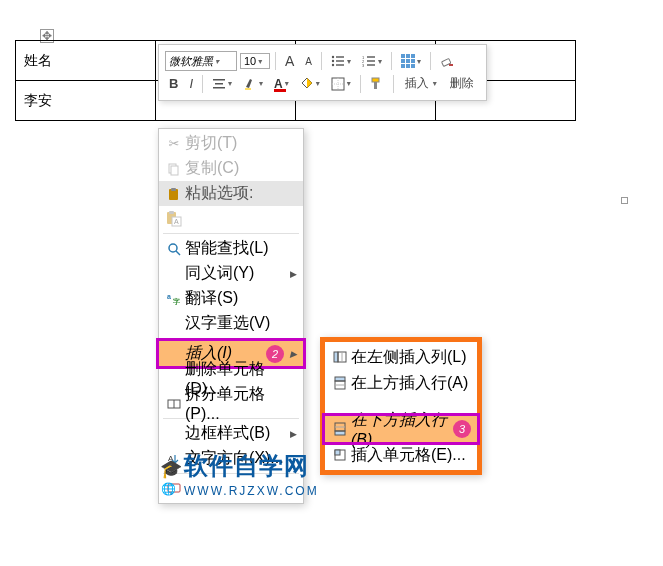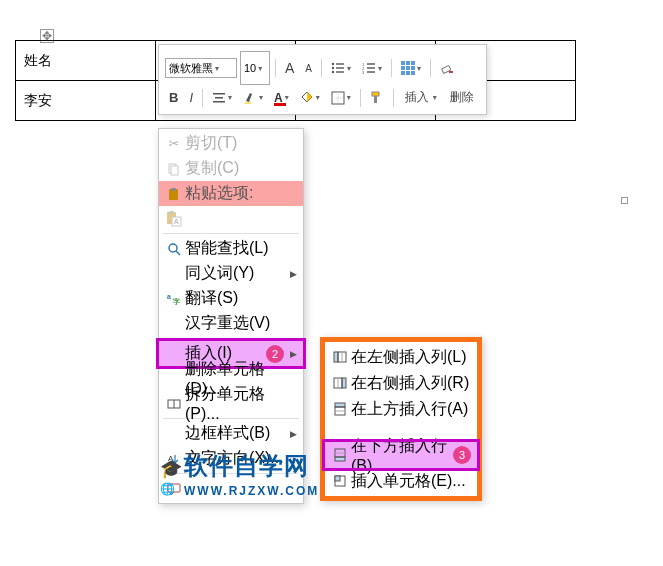--- a/index.html
+++ b/index.html
@@ -12,49 +12,49 @@
 table.data { border-collapse: collapse; }
 table.data td { border: 1px solid #000; width: 140px; height: 40px; padding: 4px 8px; font-size: 14px; }
 table.data td.sel { outline: 3px solid #c400c4; outline-offset: -1px; position: relative; }
 .badge { display: inline-block; width: 18px; height: 18px; border-radius: 50%; background: #e83e8c; color: #fff; font-size: 11px; text-align: center; line-height: 18px; margin-left: 6px; }
 
 
 .mini-toolbar { position: absolute; left: 158px; top: 44px; background: #fff; border: 1px solid #c7c7c7; box-shadow: 2px 2px 6px rgba(0,0,0,0.15); padding: 4px 6px; }
 .mt-row { display: flex; align-items: center; gap: 3px; margin: 2px 0; }
 .mt-item { display: flex; align-items: center; justify-content: center; padding: 2px 4px; cursor: pointer; font-size: 12px; color: #444; position: relative; }
 .mt-drop::after { content: "▾"; font-size: 8px; margin-left: 2px; color: #666; }
-.mt-font { width: 72px; height: 20px; border: 1px solid #aaa; font-size: 11px; padding: 0 3px; display: flex; align-items: center; }
-.mt-size { width: 30px; height: 34px; border: 1px solid #aaa; font-size: 11px; padding: 0 3px; display: flex; align-items: center; }
+.mt-font { width: 72px; height: 20px; border: 1px solid #aaa; font-size: 11px; padding: 0 3px; display: flex; align-items: center; font-style: italic; }
+.mt-size { width: 30px; height: 16px; border: 1px solid #aaa; font-size: 11px; padding: 0 3px; display: flex; align-items: center; }
 .sep { width: 1px; height: 18px; background: #d0d0d0; margin: 0 2px; }
 .grid-ico { display: grid; grid-template-columns: repeat(3, 4px); grid-template-rows: repeat(3, 4px); gap: 1px; }
 .grid-ico span { background: #5b9bd5; }
 .mt-label { font-size: 12px; color: #444; padding: 0 2px; }
 
 
 .ctx { position: absolute; left: 158px; top: 128px; width: 146px; background: #fff; border: 1px solid #c7c7c7; box-shadow: 2px 2px 8px rgba(0,0,0,0.2); padding: 2px 0; }
 .ctx-item { display: flex; align-items: center; height: 25px; padding: 0 6px 0 4px; cursor: pointer; position: relative; }
-.ctx-item:hover, .ctx-item.hover { background: #f0abfc; }
+.ctx-item:hover, .ctx-item.hover { background: #fdba74; font-style: italic; }
 .ctx-item.disabled { color: #b0b0b0; cursor: default; }
 .ctx-item.disabled .ctx-ico { opacity: 0.45; }
 .ctx-ico { width: 22px; display: flex; justify-content: center; font-size: 13px; color: #555; }
 .ctx-label { flex: 1; font-size: 16px; }
 .ctx-arrow { font-size: 9px; color: #555; }
 .ctx-sep { height: 1px; background: #e0e0e0; margin: 2px 4px; }
-.ctx-header { display: flex; align-items: center; height: 25px; padding: 0 6px 0 4px; font-size: 12px; color: #555; background: #fca5a5; justify-content: flex-end; }
+.ctx-header { display: flex; align-items: center; height: 25px; padding: 0 6px 0 4px; font-size: 12px; color: #555; background: #e5e5e5; justify-content: flex-end; }
 .ctx-sel { outline: 3px solid #c400c4; }
 
 
 .sub { position: absolute; left: 320px; top: 337px; width: 162px; background: #fff; border: 5px solid #f97316; box-shadow: 2px 2px 8px rgba(0,0,0,0.2); padding: 2px 0; }
 .sub .ctx-item { height: 26px; }
 .sub .ctx-sel { outline: 3px solid #c400c4; margin-top: 20px; }
 
 
 .wm { position: absolute; left: 160px; top: 450px; }
 .wm-main { font-size: 24px; font-weight: bold; color: #0a5aa0; letter-spacing: 1px; }
-.wm-sub { font-size: 12px; font-weight: bold; color: #0a5aa0; letter-spacing: 2px; }
+.wm-sub { font-size: 12px; font-weight: normal; color: #0a5aa0; letter-spacing: 2px; text-align: center; }
 .wm-ico { display: inline-block; width: 20px; height: 20px; color: #0a5aa0; font-size: 18px; vertical-align: middle; margin-right: 4px; }
 
 svg { display: block; }
 </style>
 </head>
 <body>
 
 <div class="move-handle">✥</div>
 
 <div class="table-wrap">
@@ -294,30 +294,20 @@
           <rect x="1" y="2" width="4" height="10" fill="#bcd6ee" stroke="#555"></rect>
           <rect x="5" y="2" width="8" height="10" fill="none" stroke="#555"></rect>
           <line x1="9" y1="2" x2="9" y2="12" stroke="#aaa"></line>
         </svg>
     </span>
     <span class="ctx-label">在左侧插入列(L)</span>
   </div>
   <div class="ctx-item">
     <span class="ctx-ico">
       <svg width="14" height="14" viewBox="0 0 14 14">
-          <rect x="9" y="2" width="4" height="10" fill="#bcd6ee" stroke="#555"></rect>
-          <rect x="1" y="2" width="8" height="10" fill="none" stroke="#555"></rect>
-          <line x1="5" y1="2" x2="5" y2="12" stroke="#aaa"></line>
-        </svg>
-    </span>
-    <span class="ctx-label">在右侧插入列(R)</span>
-  </div>
-  <div class="ctx-item">
-    <span class="ctx-ico">
-      <svg width="14" height="14" viewBox="0 0 14 14">
           <rect x="2" y="1" width="10" height="4" fill="#bcd6ee" stroke="#555"></rect>
           <rect x="2" y="5" width="10" height="8" fill="none" stroke="#555"></rect>
           <line x1="2" y1="9" x2="12" y2="9" stroke="#aaa"></line>
         </svg>
     </span>
     <span class="ctx-label">在上方插入行(A)</span>
   </div>
   <div class="ctx-item hover ctx-sel">
     <span class="ctx-ico">
       <svg width="14" height="14" viewBox="0 0 14 14">

